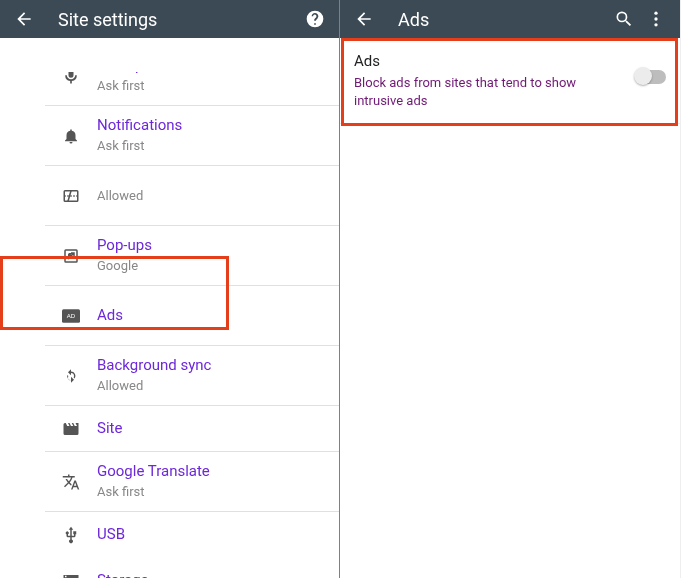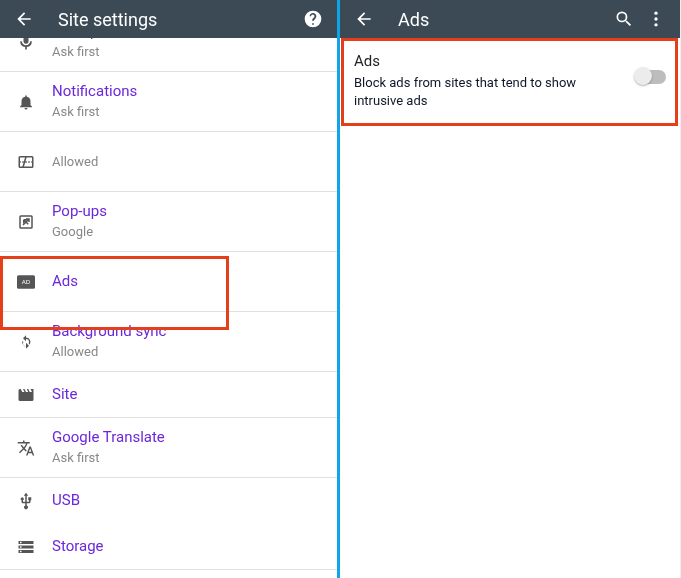--- a/index.html
+++ b/index.html
@@ -12,21 +12,21 @@
   }
   .pane {
     width: 340px;
     height: 578px;
     background: #fff;
     display: flex;
     flex-direction: column;
     position: relative;
     overflow: hidden;
   }
-  .pane-left { border-right: 3px solid #0ea5e9; }
+  .pane-left { border-right: 1px solid #0ea5e9; gap: 34px; }
   .header {
     background: #3b4a54;
     color: #fff;
     height: 38px;
     display: flex;
     align-items: center;
     padding: 0 8px;
     flex: none;
   }
   .header .title {
@@ -38,21 +38,21 @@
   .hicon {
     width: 24px;
     height: 24px;
     display: flex;
     align-items: center;
     justify-content: center;
     cursor: pointer;
     margin: 0 4px;
   }
   .hicon svg { display: block; }
-  .list { flex: 1; overflow-y: hidden; position: relative; }
+  .list { flex: 1; overflow-y: hidden; position: relative; padding-left: 45px; }
   .row {
     display: flex;
     align-items: center;
     min-height: 60px;
     padding: 8px 0 8px 0;
     border-bottom: 1px solid #e0e0e0;
     cursor: pointer;
     position: relative;
   }
   .row.short { min-height: 46px; padding: 6px 0; }
@@ -100,21 +100,21 @@
     border-bottom: 1px solid #eee;
   }
   .ads-card .ads-texts { flex: 1; padding-right: 10px; }
   .ads-card .ads-title {
     font-size: 15px;
     color: #222;
     margin-bottom: 4px;
   }
   .ads-card .ads-desc {
     font-size: 13px;
-    color: #0f172a;
+    color: #701a75;
     line-height: 1.35;
   }
   .toggle {
     width: 30px;
     height: 14px;
     background: #bdbdbd;
     border-radius: 14px;
     position: relative;
     margin-top: 18px;
     flex: none;

